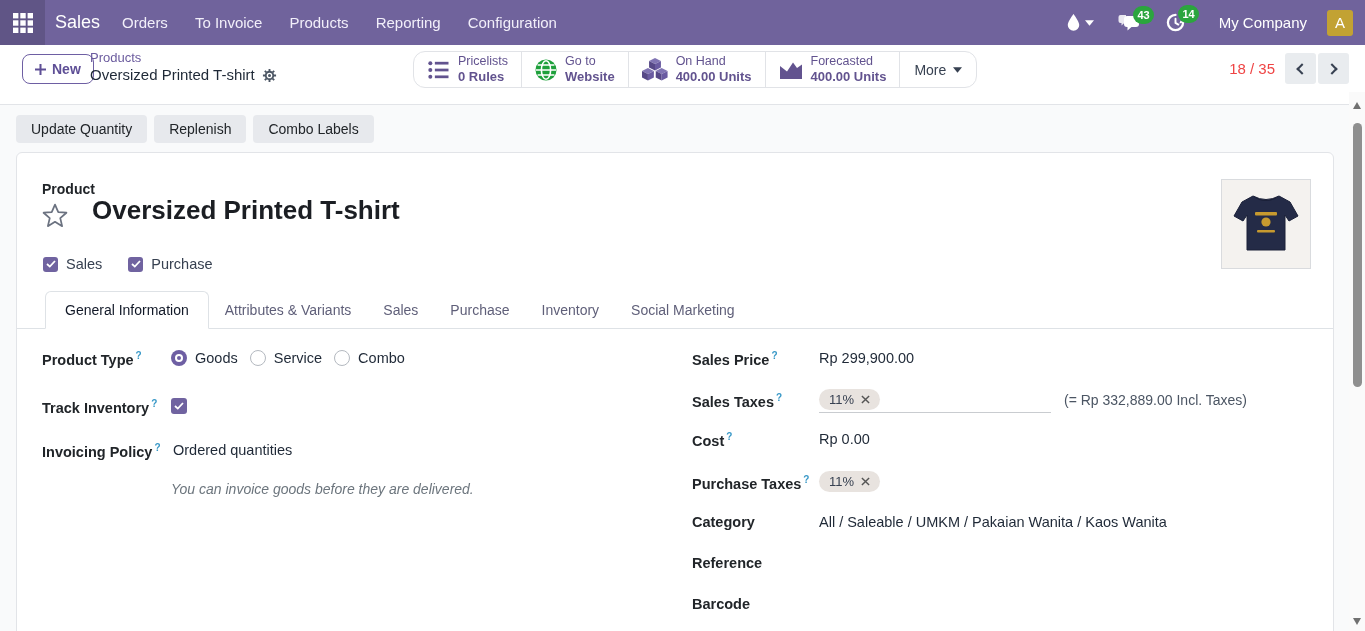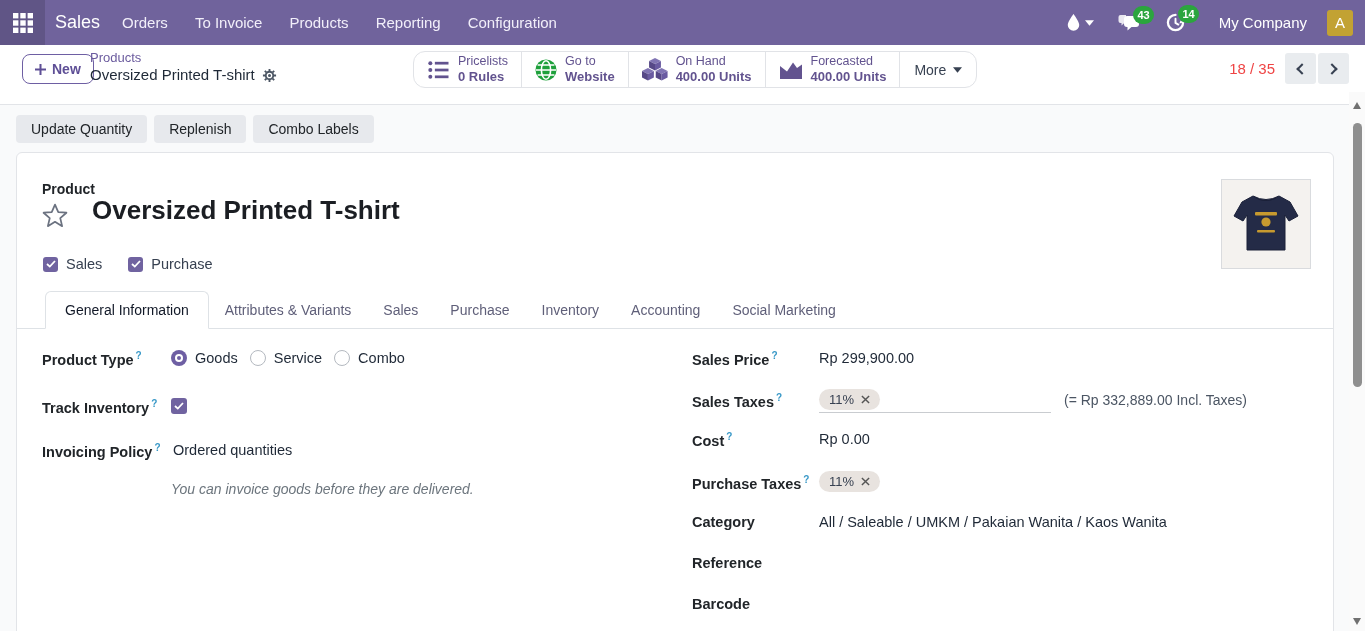--- a/index.html
+++ b/index.html
@@ -292,21 +292,20 @@
         </g>
       </svg>
     </div>
 
     <div class="tabs">
       <div class="tab active">General Information</div>
       <div class="tab">Attributes &amp; Variants</div>
       <div class="tab">Sales</div>
       <div class="tab">Purchase</div>
       <div class="tab">Inventory</div>
-      <div class="tab">Accounting</div>
       <div class="tab">Social Marketing</div>
     </div>
 
     <div class="frow" style="left:25px; top:197px;">
       <div class="flabel" style="width:129px;">
         <span>Product Type</span><sup class="help">?</sup>
       </div>
       <div class="radio-group">
         <div class="radio-opt">
           <span class="radio selected"></span>

